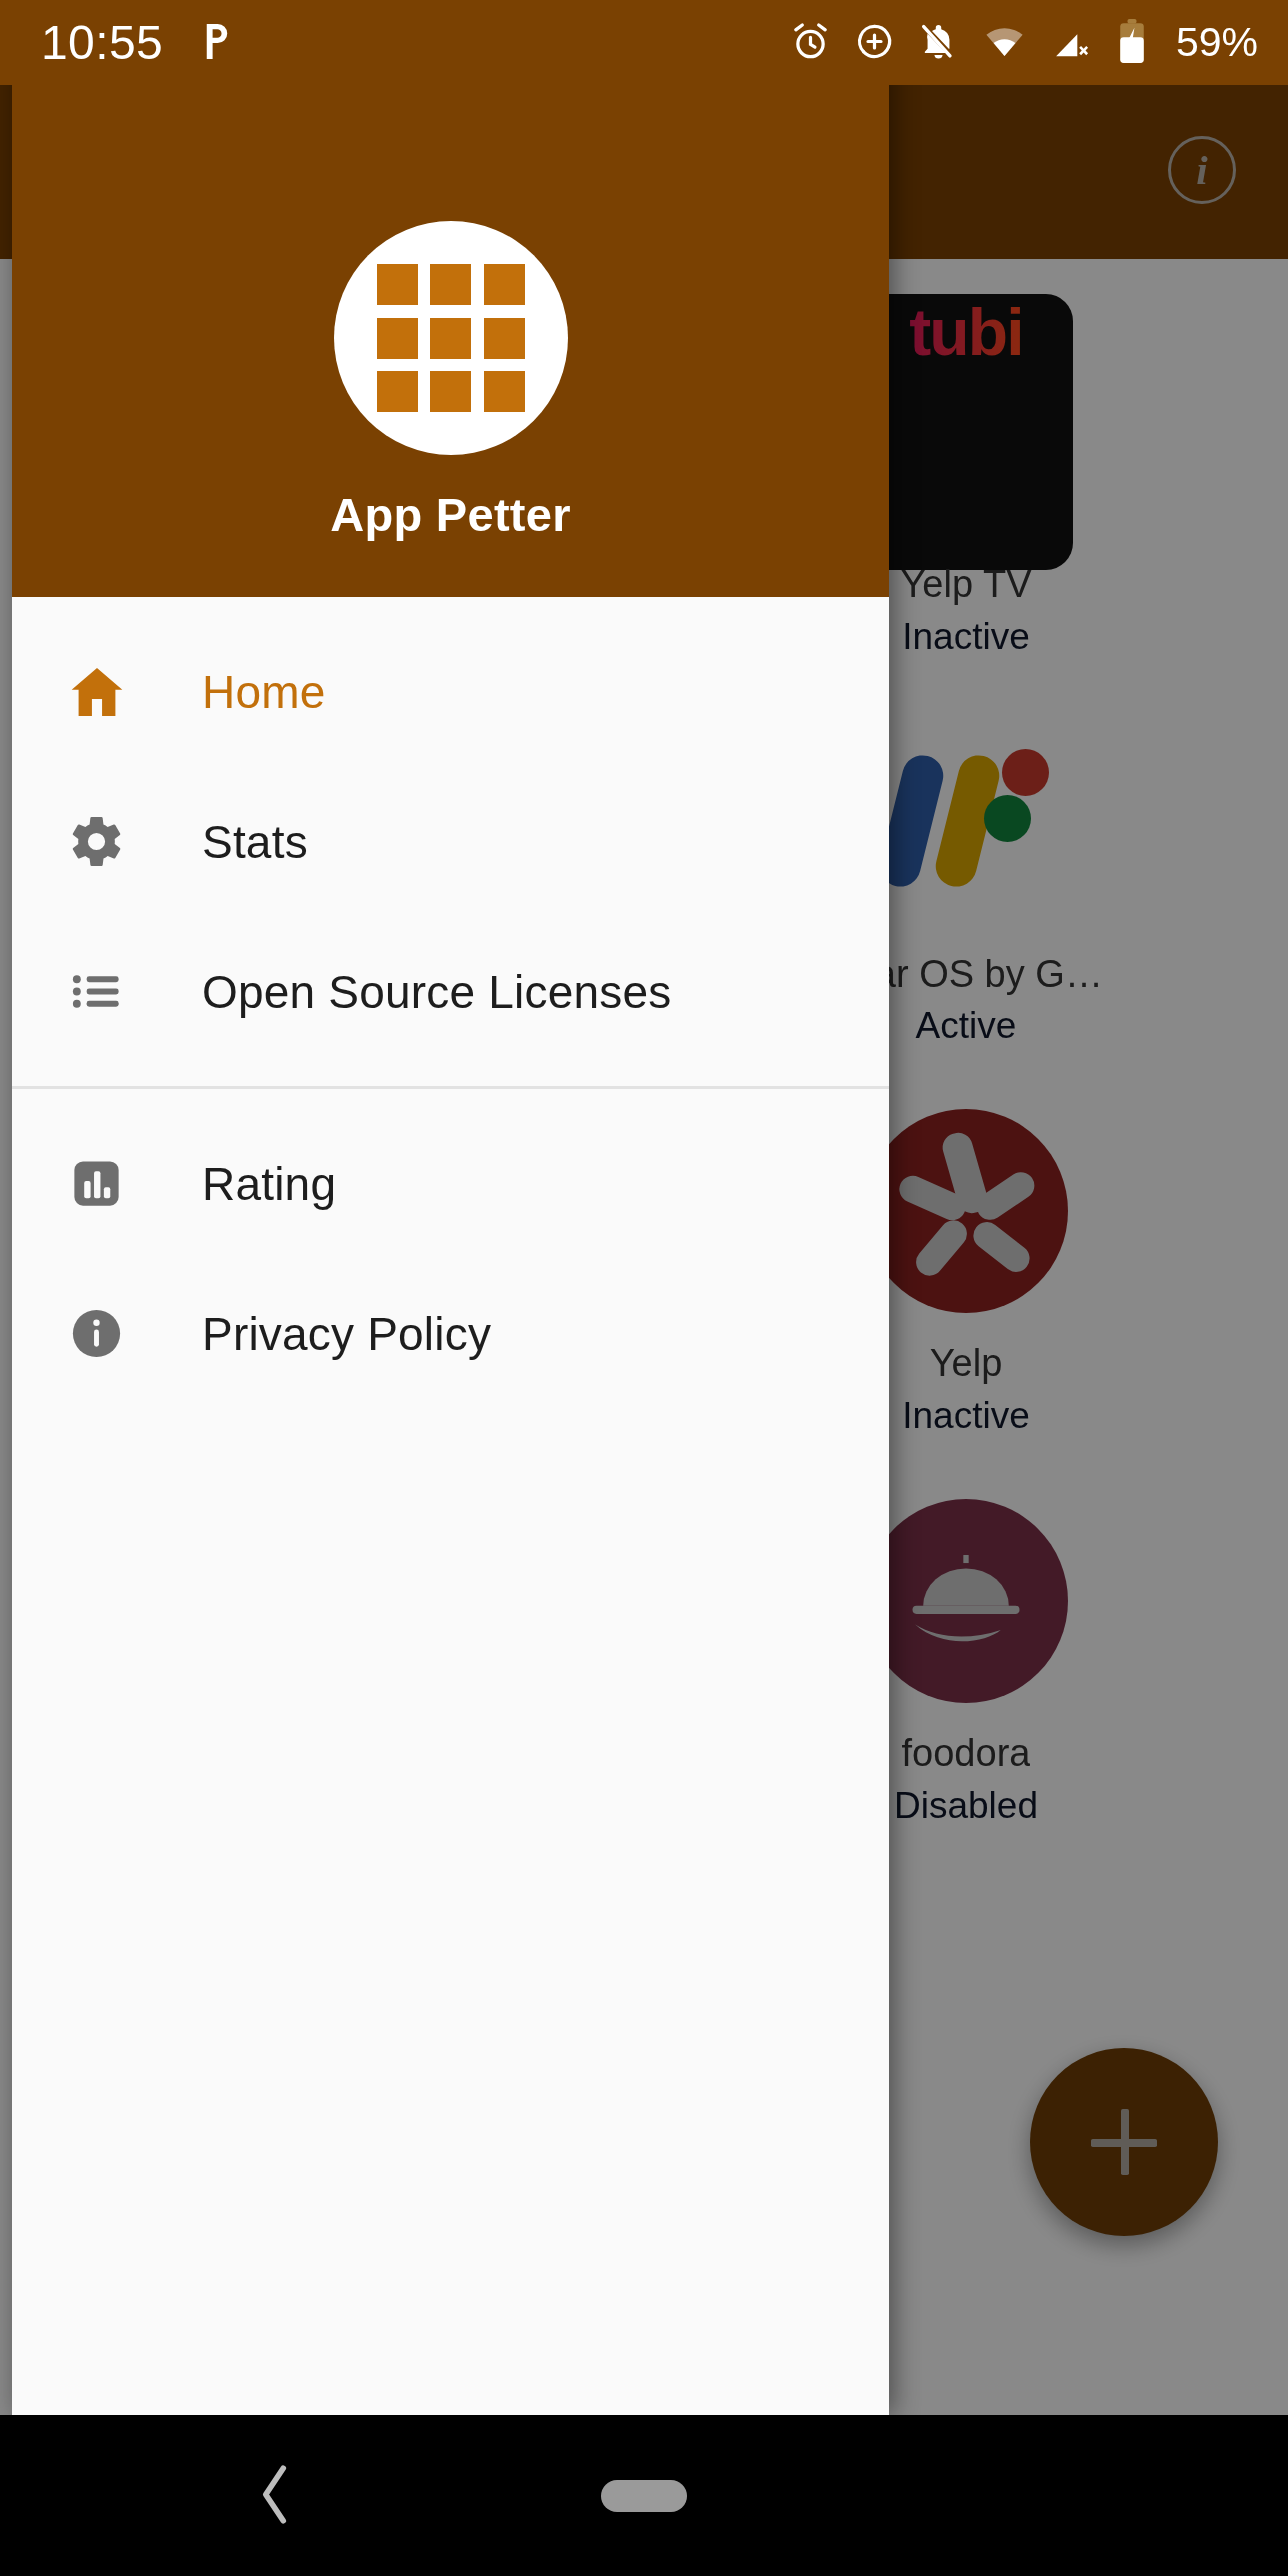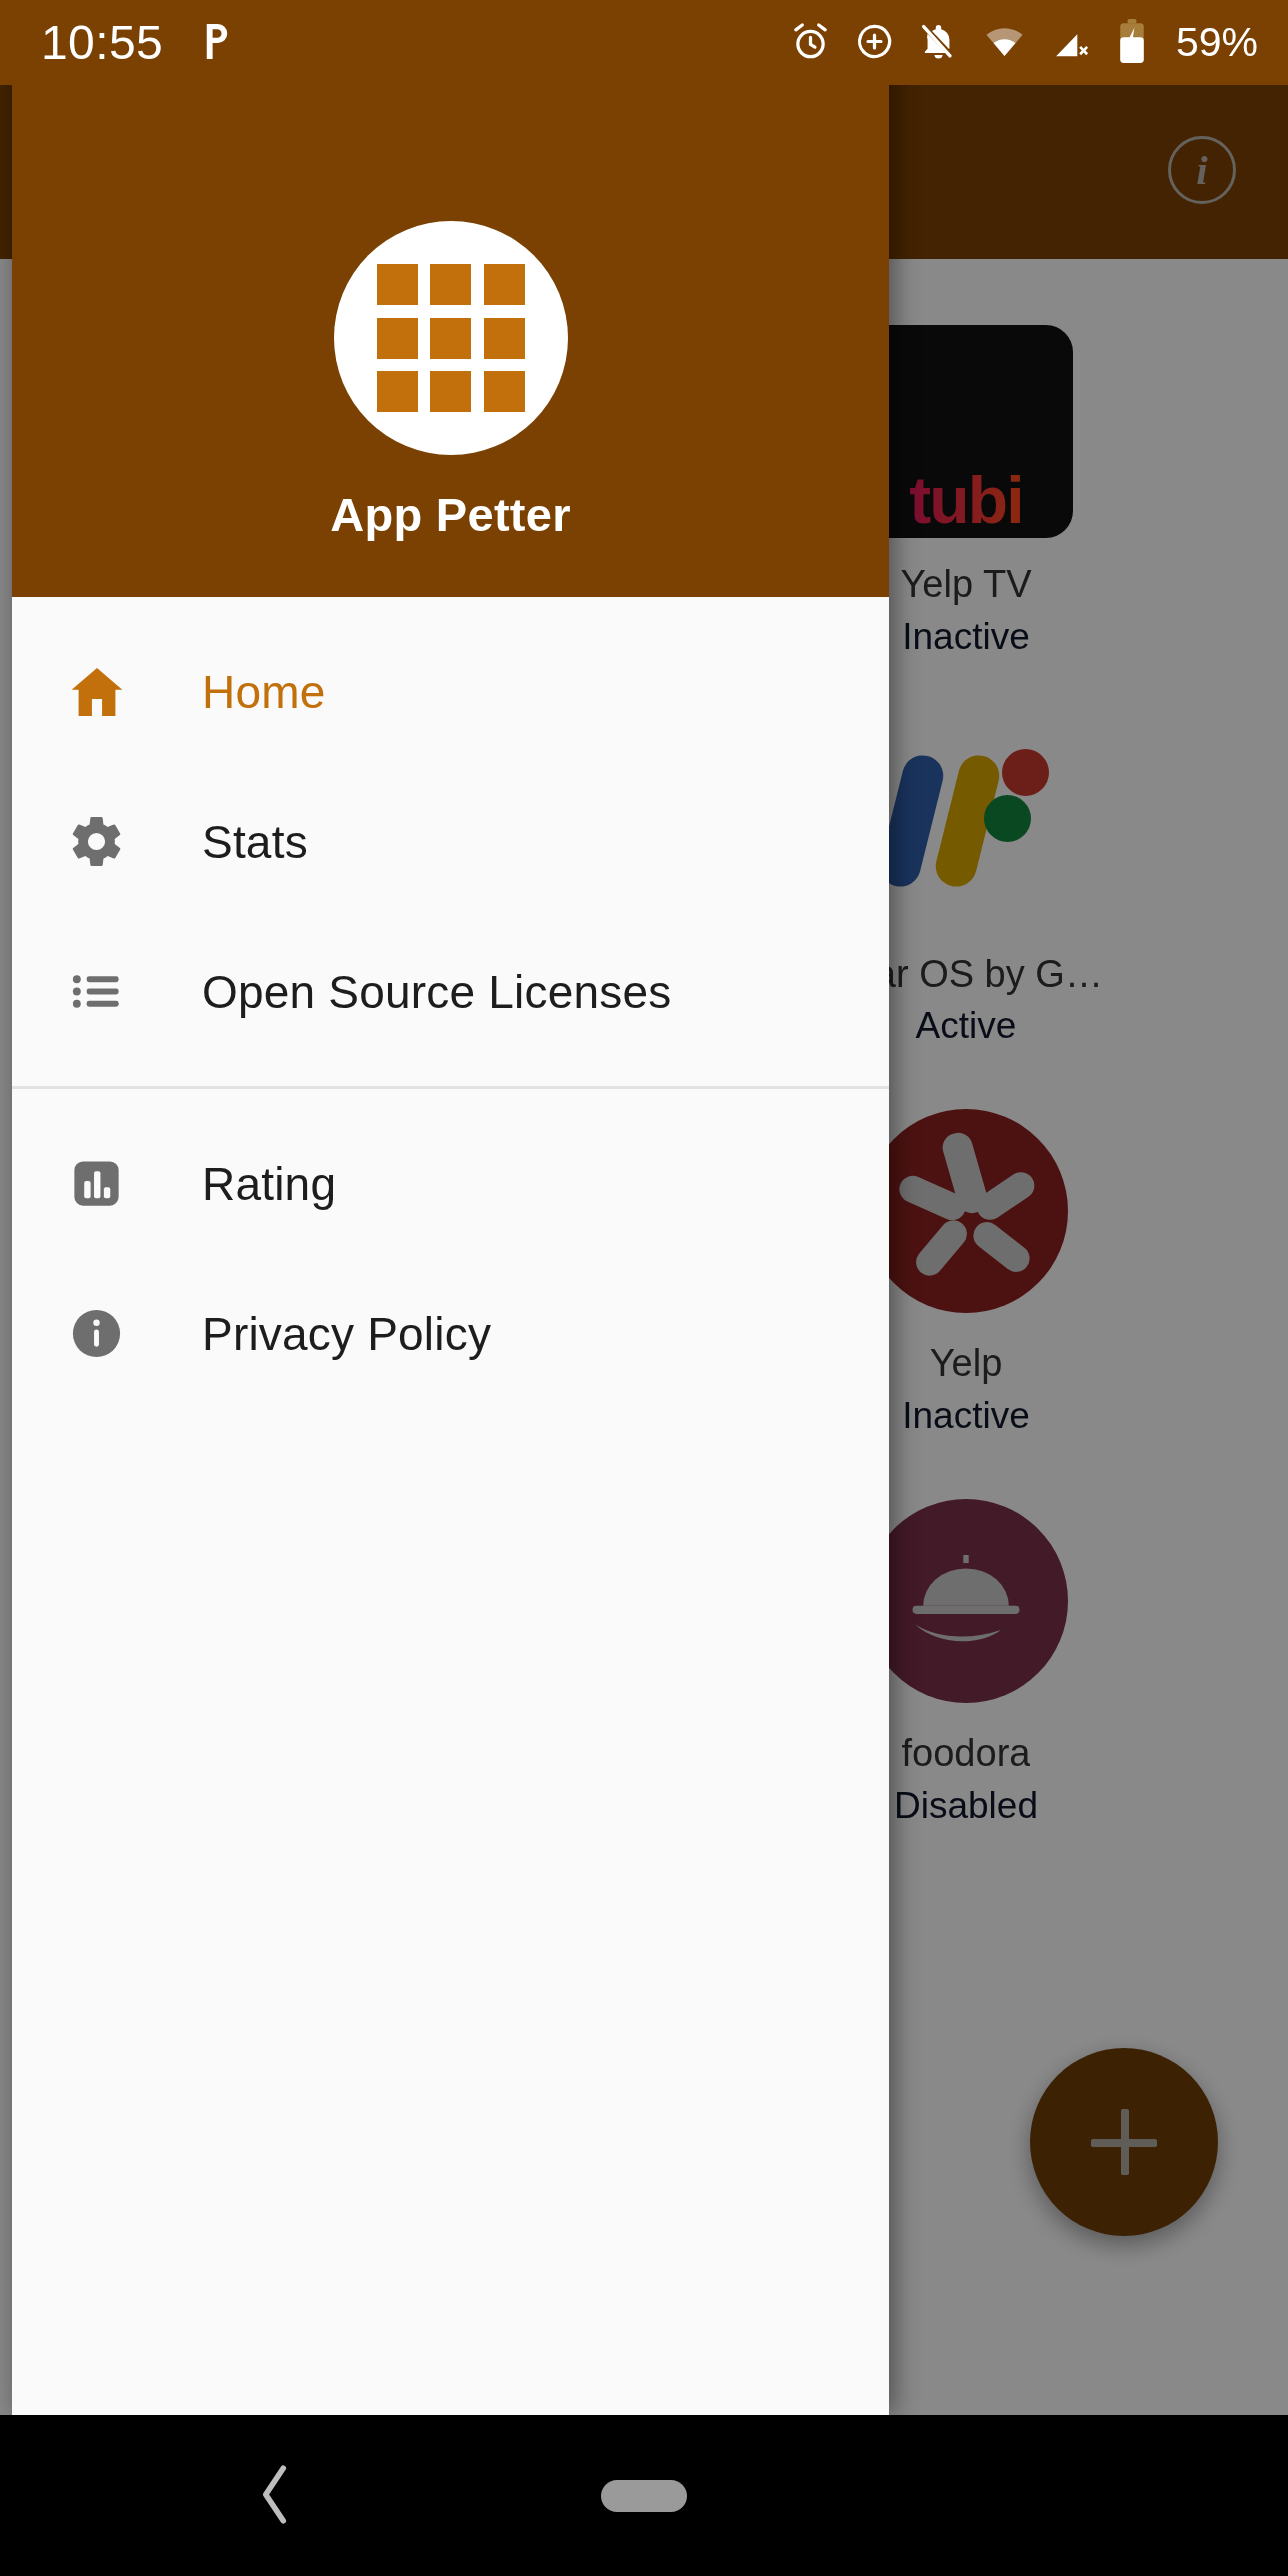--- a/index.html
+++ b/index.html
@@ -46,22 +46,22 @@
     font-size:38px; color:#343434; font-weight:400;
     max-width:295px; white-space:nowrap; overflow:hidden;
     text-overflow:ellipsis; text-align:center; line-height:1.25;
   }
   .app-status {
     font-size:37px; color:#0f172a; font-weight:300; margin-top:7.2px;
   }
 
   
   .ic-tubi {
-    width:213px;height:213px;border-radius:27px;background:#121212;
-    display:flex;align-items:flex-end;justify-content:center;
+    width:213px;height:276px;border-radius:27px;background:#121212;
+    display:flex;align-items:flex-start;justify-content:center;
   }
   .ic-tubi span{
     font-size:66px;font-weight:700;letter-spacing:-1.8px;
     background:linear-gradient(90deg,#e0195a,#ff4a1c);
     -webkit-background-clip:text;background-clip:text;color:transparent;
   }
   .ic-wear { width:179px;height:152px; position:relative; }
   .ic-wear i { position:absolute; display:block; }
   .ic-wear .b1 { width:41px;height:134px;border-radius:23px;background:#2e5da8;
                  left:14.3px;top:9px;transform:rotate(14deg); }

